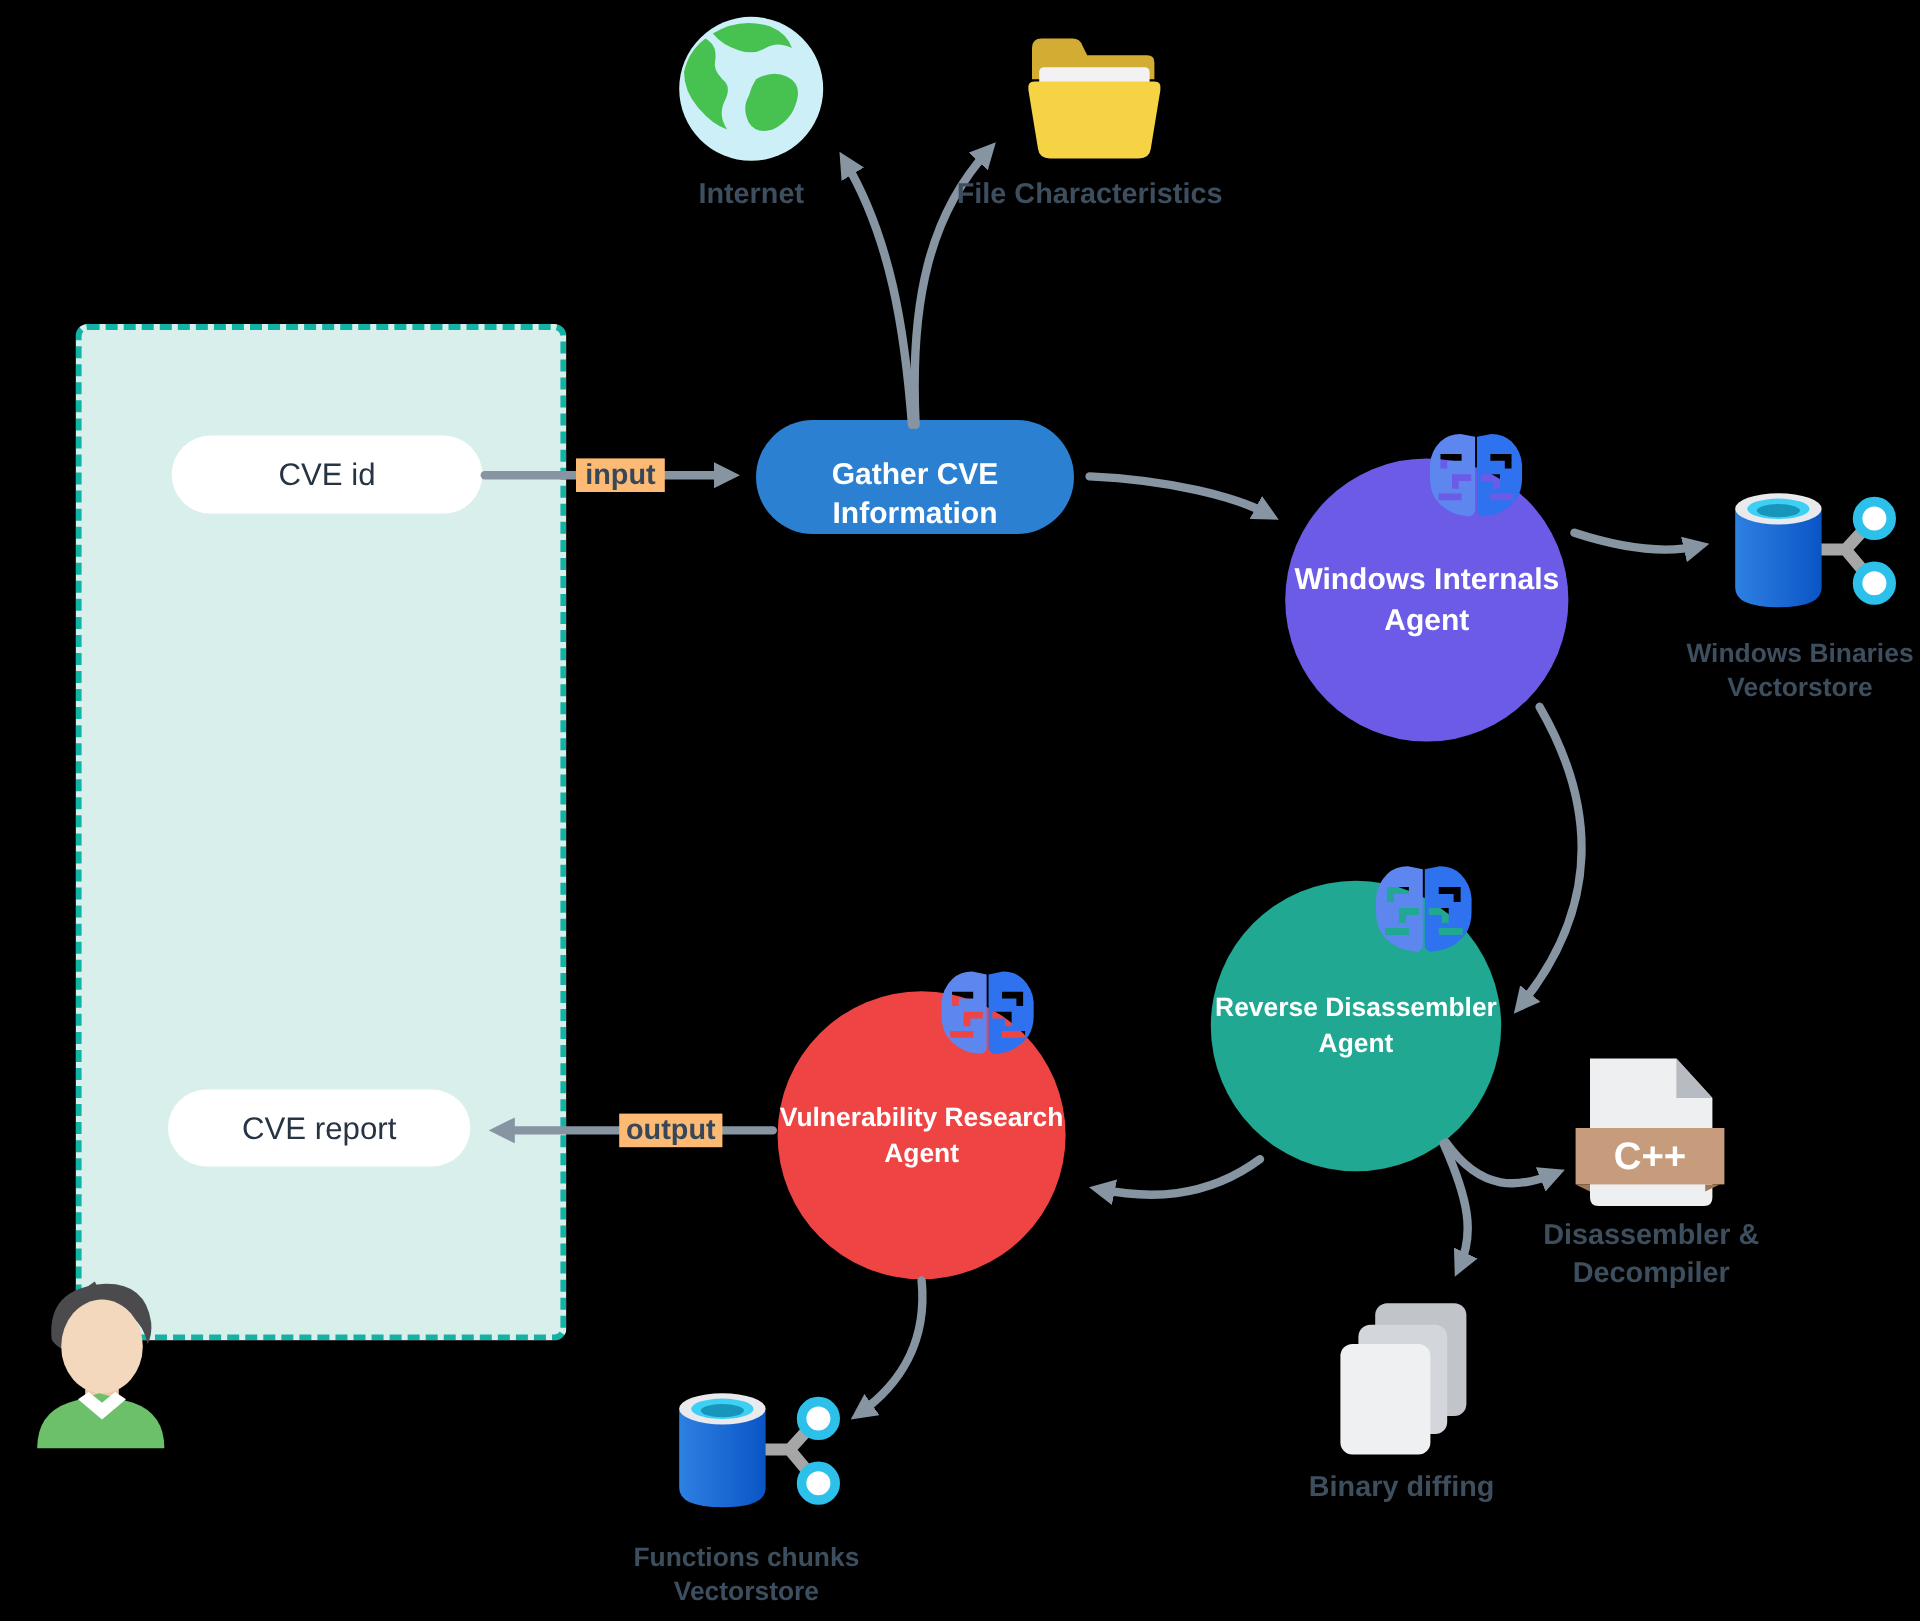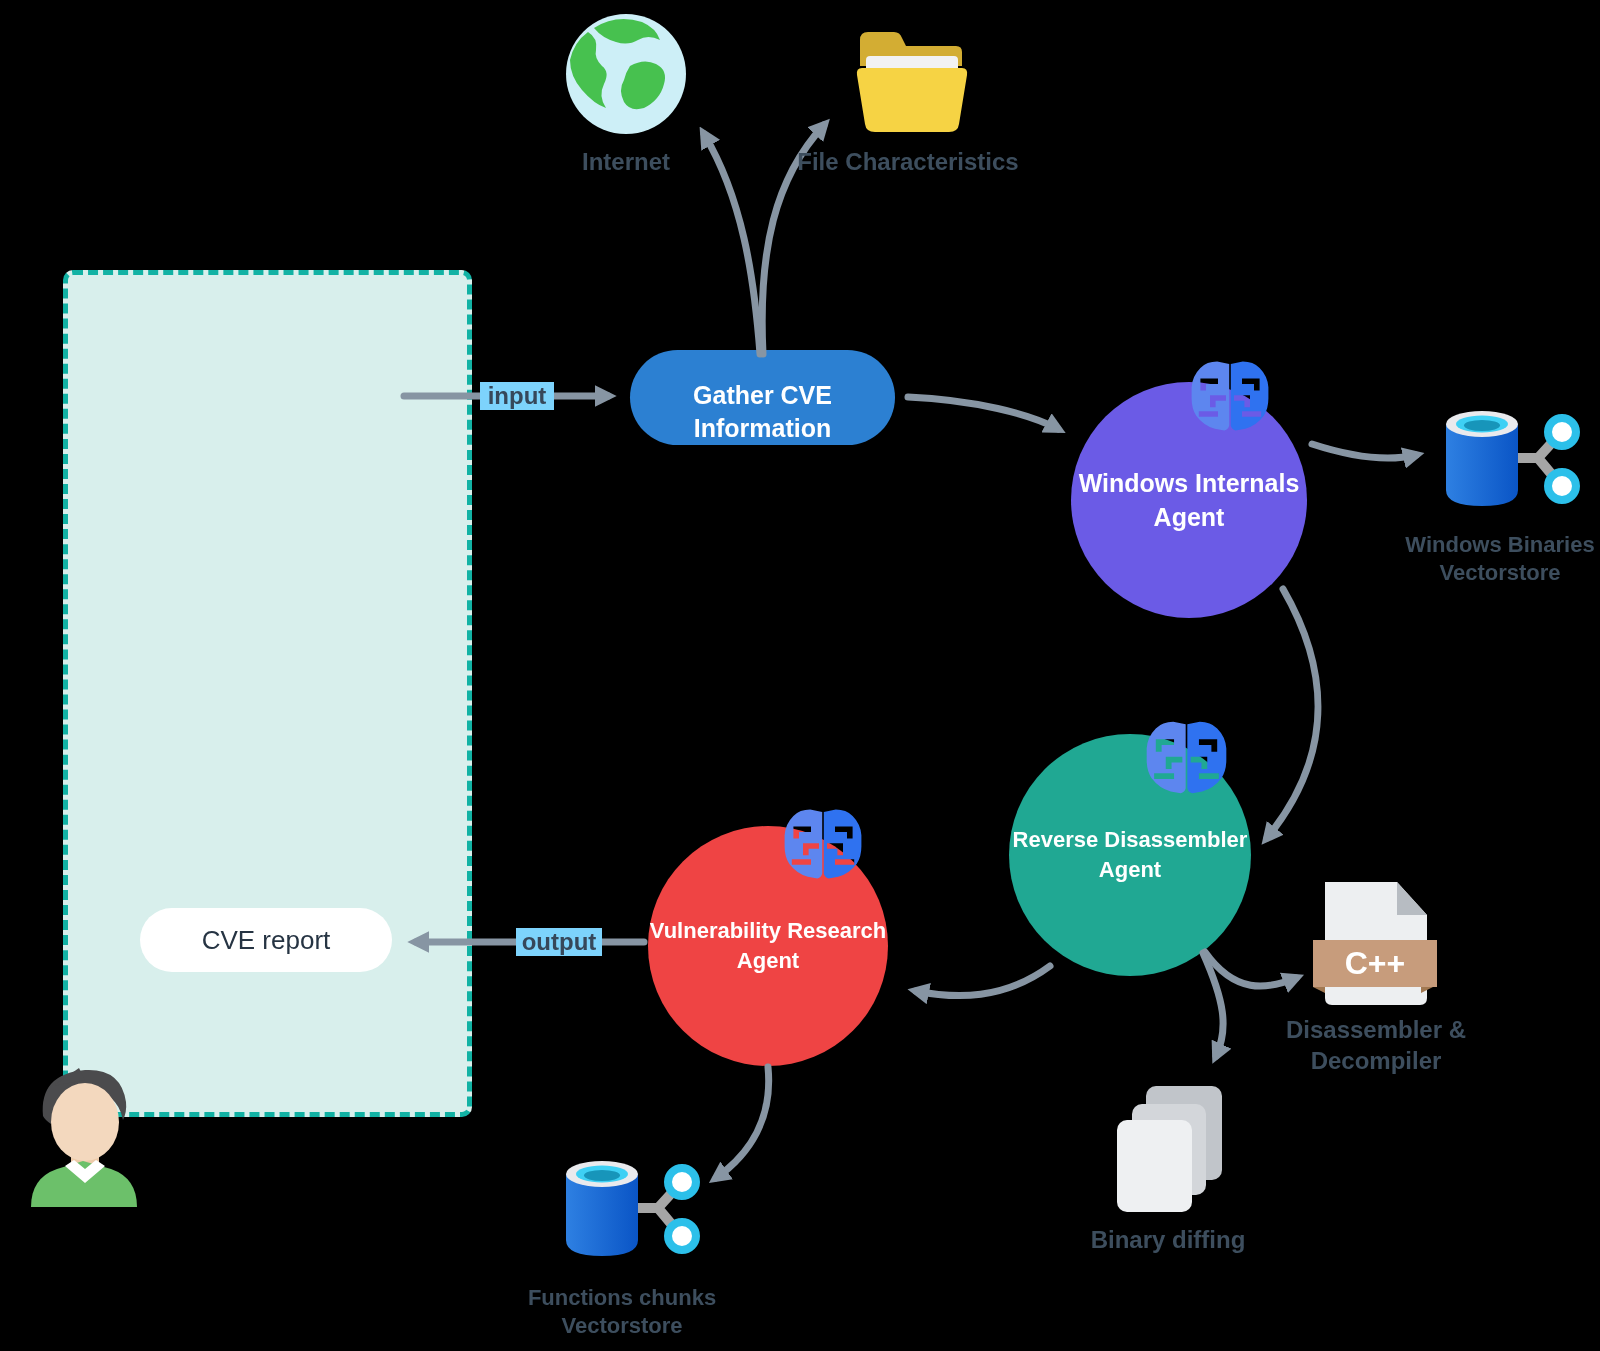--- a/index.html
+++ b/index.html
@@ -33,21 +33,21 @@
   #wia-circle{left:1071px;top:382px;width:236px;height:236px;background:#6b5be6;font-size:25px;line-height:34px;}
   #rea-circle{left:1009px;top:734px;width:242px;height:242px;background:#20a893;font-size:22px;line-height:30px;}
   #vra-circle{left:648px;top:826px;width:240px;height:240px;background:#ef4444;font-size:22px;line-height:30px;}
   
   .lbl{
     color:#3d4e5e;font-weight:bold;font-size:24px;text-align:center;z-index:6;line-height:28px;
   }
   .lbl-sm{font-size:22px;line-height:27px;}
   
   .edge-lbl{
-    color:#36475a;font-weight:bold;font-size:24px;text-align:center;background:#7dd3fc;
+    color:#36475a;font-weight:bold;font-size:24px;text-align:center;background:#fdba74;
     z-index:6;line-height:28px;padding:0 4px;
   }
   #arrow-layer{left:0;top:0;z-index:4;pointer-events:none;}
   .icon{z-index:5;}
   .brain{z-index:6;}
   #cpp-band{
     left:1313px;top:940px;width:124px;height:47px;background:#c79c7c;z-index:6;
     display:flex;align-items:center;justify-content:center;color:#fff;font-weight:bold;font-size:32px;
   }
 </style>
@@ -79,20 +79,23 @@
         <path fill="#2f72f0" fill-rule="evenodd" d="M51,4 L66,1 Q79,1 87,9 Q97,19 98,33 L98,47 Q98,60 92,69 Q83,81 69,85 L57,87 Q52,86 51,81 Z
           M87,22 L65,22 L65,29 L80,29 L80,37 L87,37 Z
           M75,43 L55,43 L55,50 L68,50 L68,58 L75,58 Z
           M89,63 L65,63 L65,70 L89,70 Z"></path>
       </symbol>
     </defs>
   </svg>
 
   <div class="abs" id="user-region"></div>
 
+  <div class="abs pill" id="cve-id-pill">
+    <span>CVE id</span>
+  </div>
   <div class="abs pill" id="cve-report-pill">
     <span>CVE report</span>
   </div>
 
   <svg class="abs icon" style="left:23px;top:1062px" width="120" height="145" viewBox="0 0 120 145">
     <path d="M20,54 Q16,12 62,8 Q98,6 103,40 Q104,50 100,58 Q94,28 60,28 Q32,28 28,62 Q22,58 20,54 Z" fill="#4b4b4d"></path>
     <path d="M30,24 L56,6 L62,18 Z" fill="#4b4b4d"></path>
     <path d="M48,88 L76,88 L76,112 L48,112 Z" fill="#eccaa9"></path>
     <ellipse cx="62" cy="60" rx="34" ry="39" fill="#f3d8be"></ellipse>
     <path d="M8,145 Q8,116 34,107 L60,99 L88,107 Q114,116 114,145 Z" fill="#6cc06a"></path>

